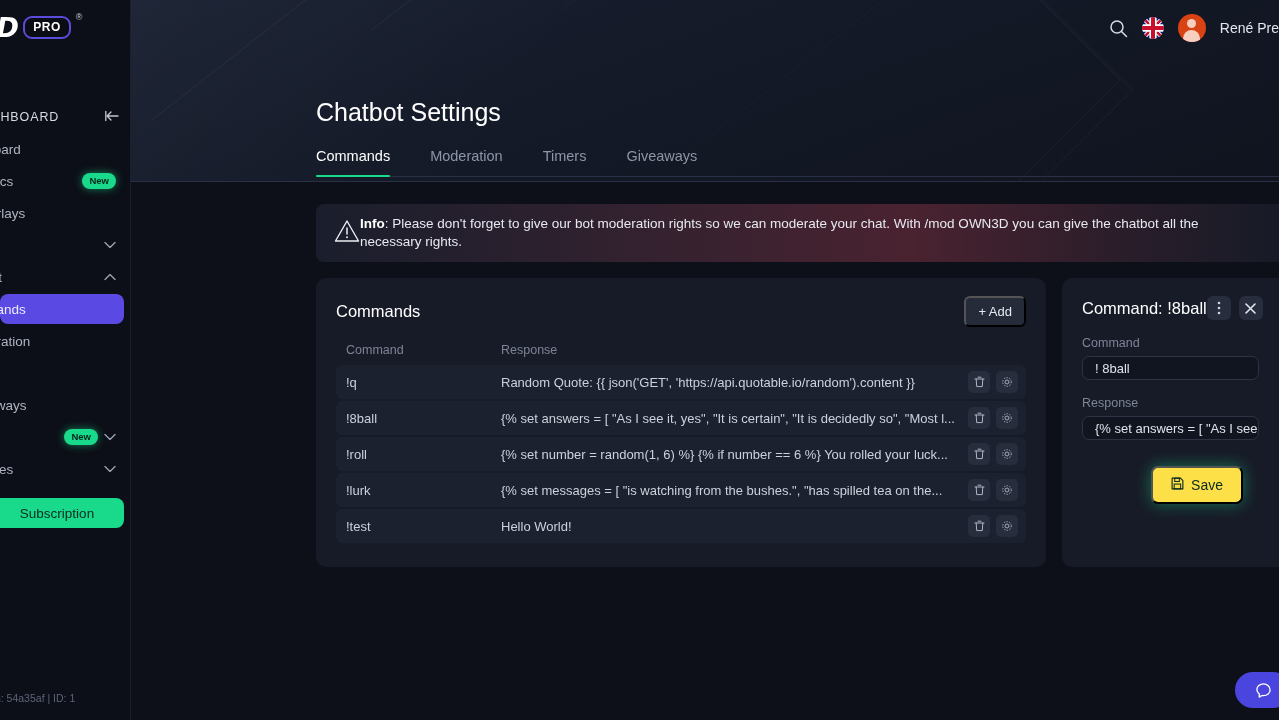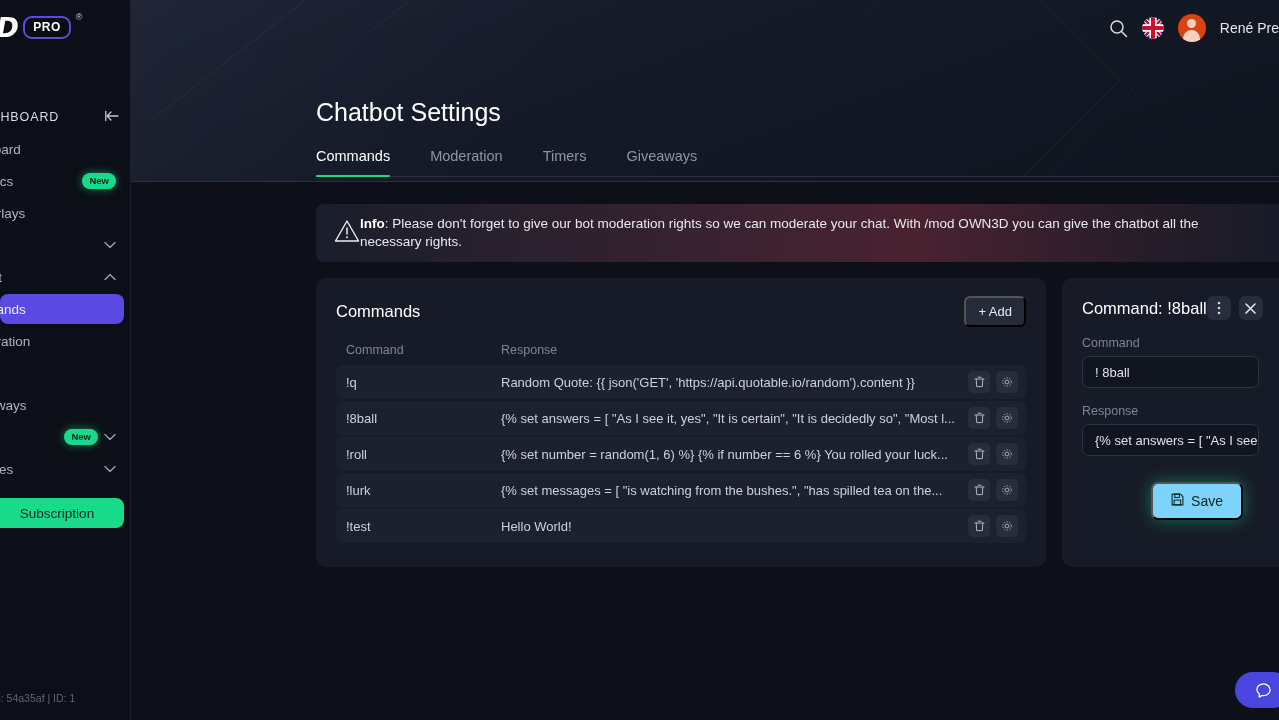--- a/index.html
+++ b/index.html
@@ -203,28 +203,28 @@
   }
   .detail-head { display: flex; align-items: center; justify-content: space-between; margin-bottom: 16px; }
   .detail-title { font-size: 16.5px; color: #fff; font-weight: 500; white-space: nowrap; }
   .detail-actions { display: flex; gap: 8px; }
   .dbtn {
     width: 24px; height: 24px; border-radius: 6px; background: #272d3d;
     display: flex; align-items: center; justify-content: center; color: #cfd4e0;
   }
   .field-label { font-size: 12.5px; color: #7d8497; margin-bottom: 6px; }
   .field-input {
-    height: 32px; background: #11151f; border: 1px solid #2c3344;
+    height: 24px; background: #11151f; border: 1px solid #2c3344;
     border-radius: 7px; display: flex; align-items: center;
     padding: 0 12px; font-size: 13px; color: #dfe3ec;
     margin-bottom: 16px; white-space: nowrap; overflow: hidden;
   }
   .save-row { display: flex; justify-content: flex-end; margin-top: 26px; padding-right: 16px; }
   .save-btn {
-    background: #7dd3fc; color: #0a2a20; border-radius: 7px;
+    background: #fde047; color: #0a2a20; border-radius: 7px;
     font-size: 14px; font-weight: 500; padding: 9px 18px;
     display: flex; align-items: center; gap: 7px;
     box-shadow: 0 0 16px rgba(25,217,139,.45);
     justify-content: flex-end;
   }
 
   .fab {
     position: absolute; right: -12px; bottom: 12px;
     width: 56px; height: 36px; border-radius: 18px; background: #4b45e0;
     display: flex; align-items: center; justify-content: center;

